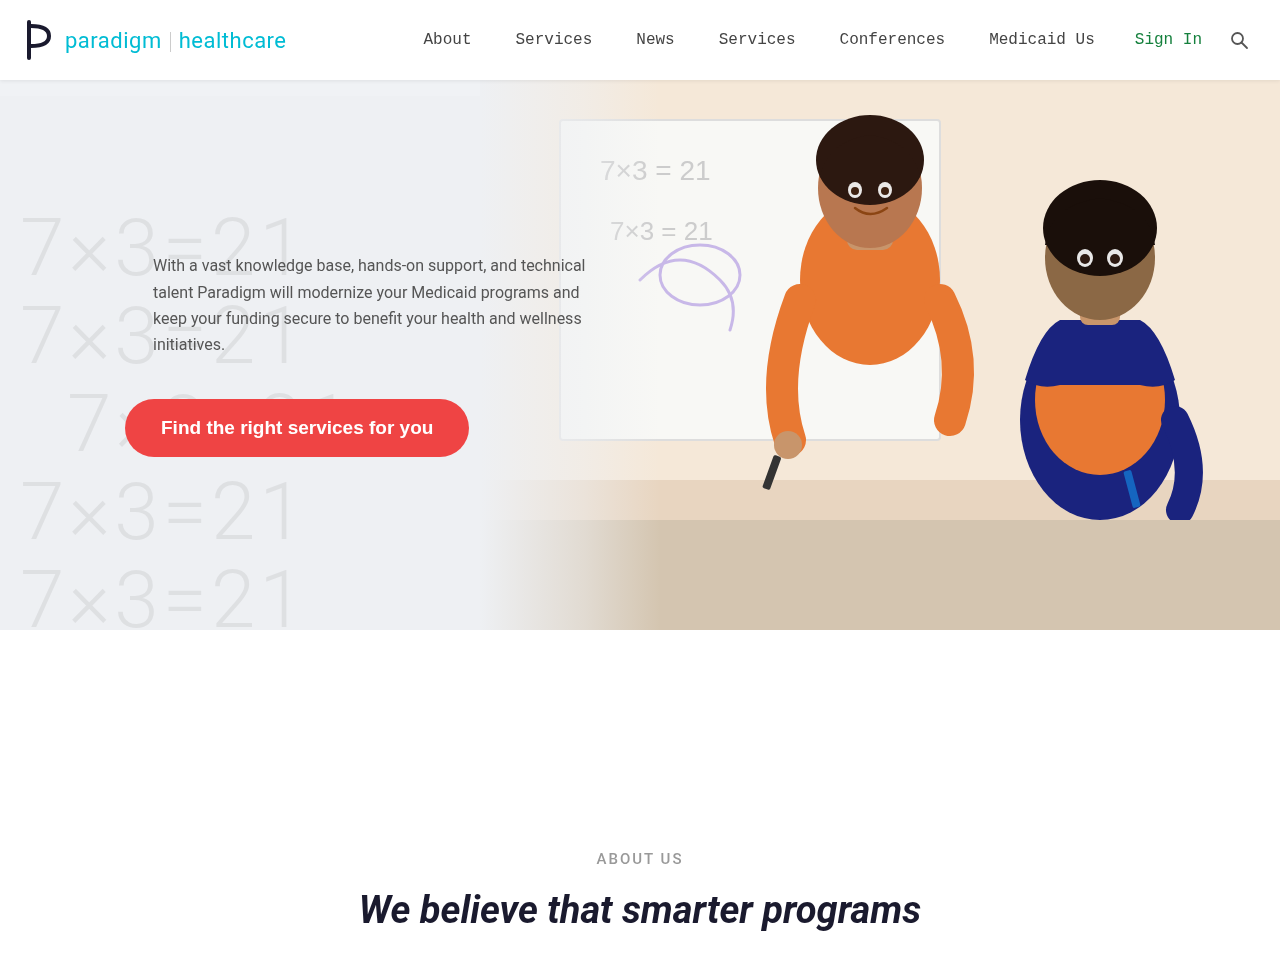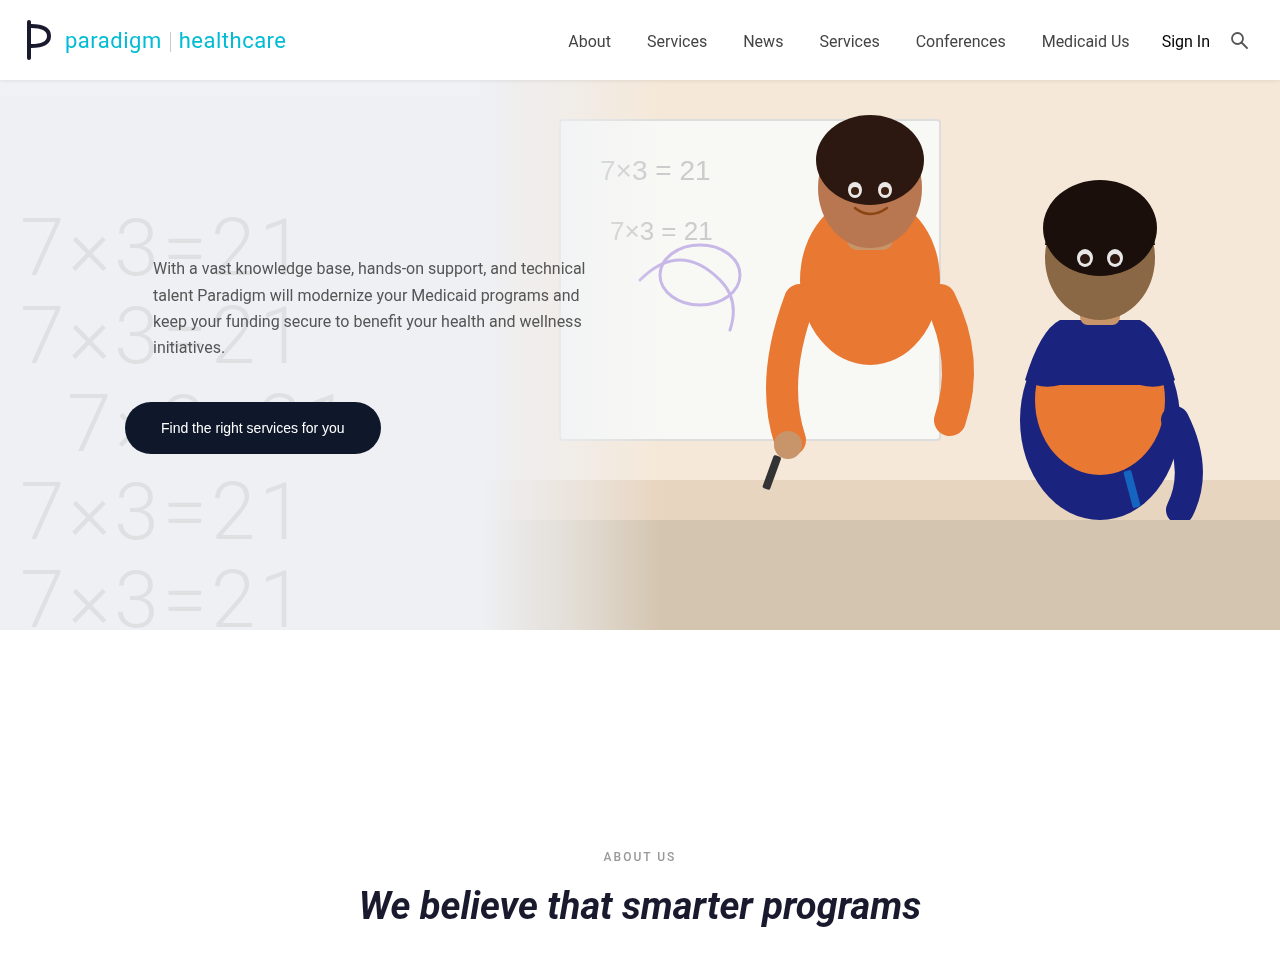--- a/index.html
+++ b/index.html
@@ -57,37 +57,38 @@
 
     .logo-divider {
       width: 1px;
       height: 28px;
       background: #ccc;
       margin: 0 10px;
     }
 
     nav {
       display: flex;
-      align-items: flex-end;
-      gap: 0;
+      align-items: center;
+      gap: 8px;
+      font-family: Liberation Mono, monospace;
     }
 
     .nav-link {
       font-size: 16px;
       color: #444;
       text-decoration: none;
       padding: 0 18px;
       cursor: pointer;
       font-weight: 400;
       white-space: nowrap;
     }
 
     .nav-signin {
       font-size: 16px;
-      color: #000000;
+      color: #15803d;
       padding: 0 14px;
       cursor: pointer;
     }
 
     .nav-search-icon {
       width: 22px;
       height: 22px;
       cursor: pointer;
       display: flex;
       align-items: center;
@@ -175,24 +176,24 @@
       color: #555;
       line-height: 1.65;
       margin-bottom: 40px;
       max-width: 460px;
       font-weight: 400;
       margin-left: 28px;
     }
 
     .hero-cta {
       display: inline-block;
-      background: #0f172a;
+      background: #ef4444;
       color: #fff;
-      font-size: 14px;
-      font-weight: 400;
+      font-size: 19px;
+      font-weight: 700;
       padding: 18px 36px;
       border-radius: 50px;
       cursor: pointer;
       border: none;
       text-decoration: none;
       width: fit-content;
     }
 
     
     .whitespace-section {
@@ -201,21 +202,21 @@
     }
 
     
     .about-section {
       background: #fff;
       padding: 60px 30px 40px;
       text-align: center;
     }
 
     .about-label {
-      font-size: 12px;
+      font-size: 15px;
       color: #999;
       letter-spacing: 2px;
       text-transform: uppercase;
       margin-bottom: 20px;
       font-weight: 500;
     }
 
     .about-title {
       font-size: 38px;
       font-weight: 700;

